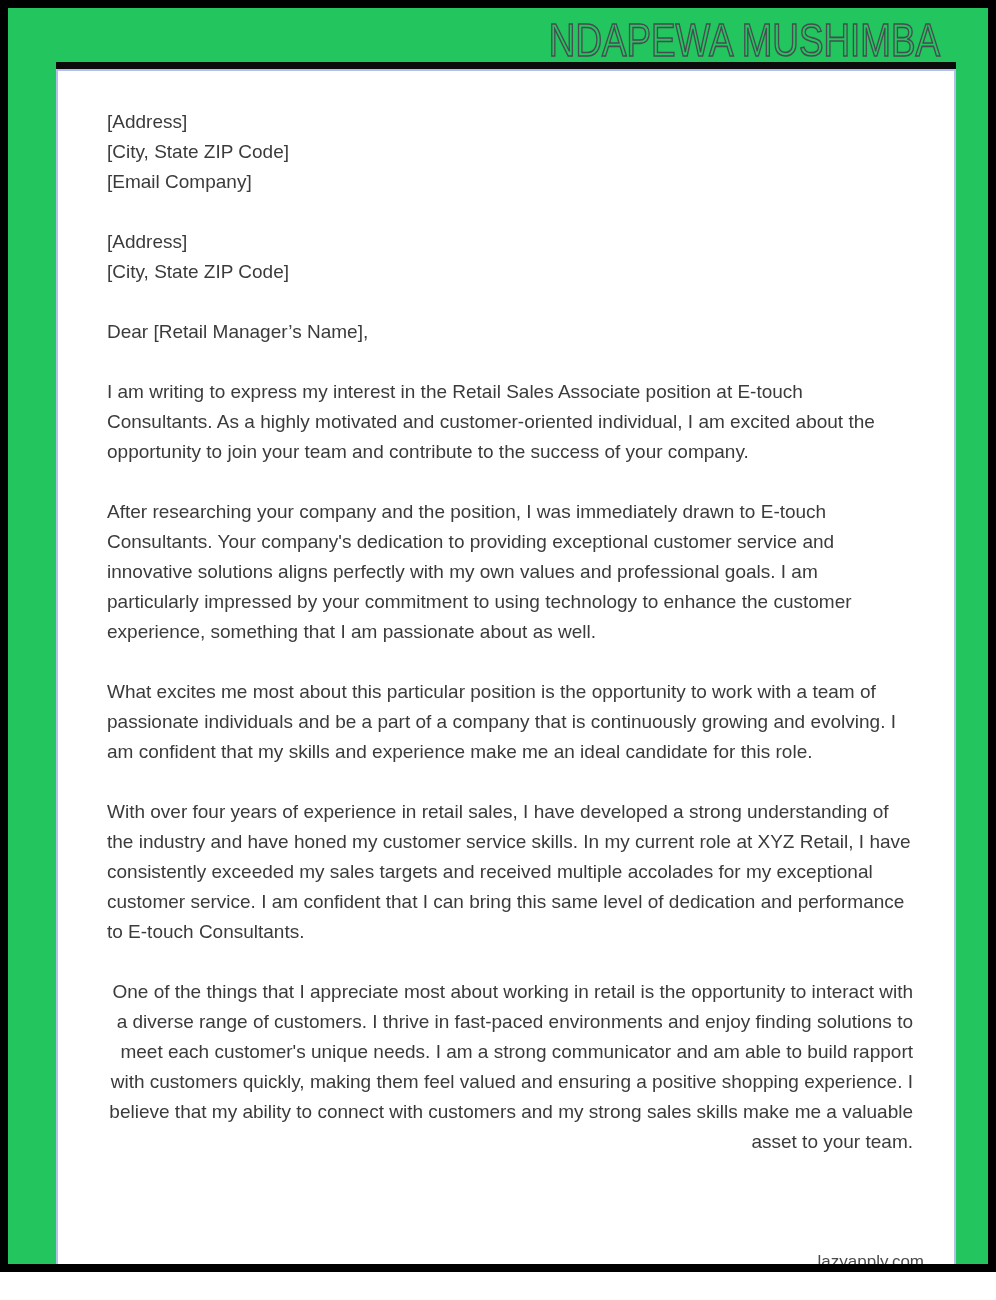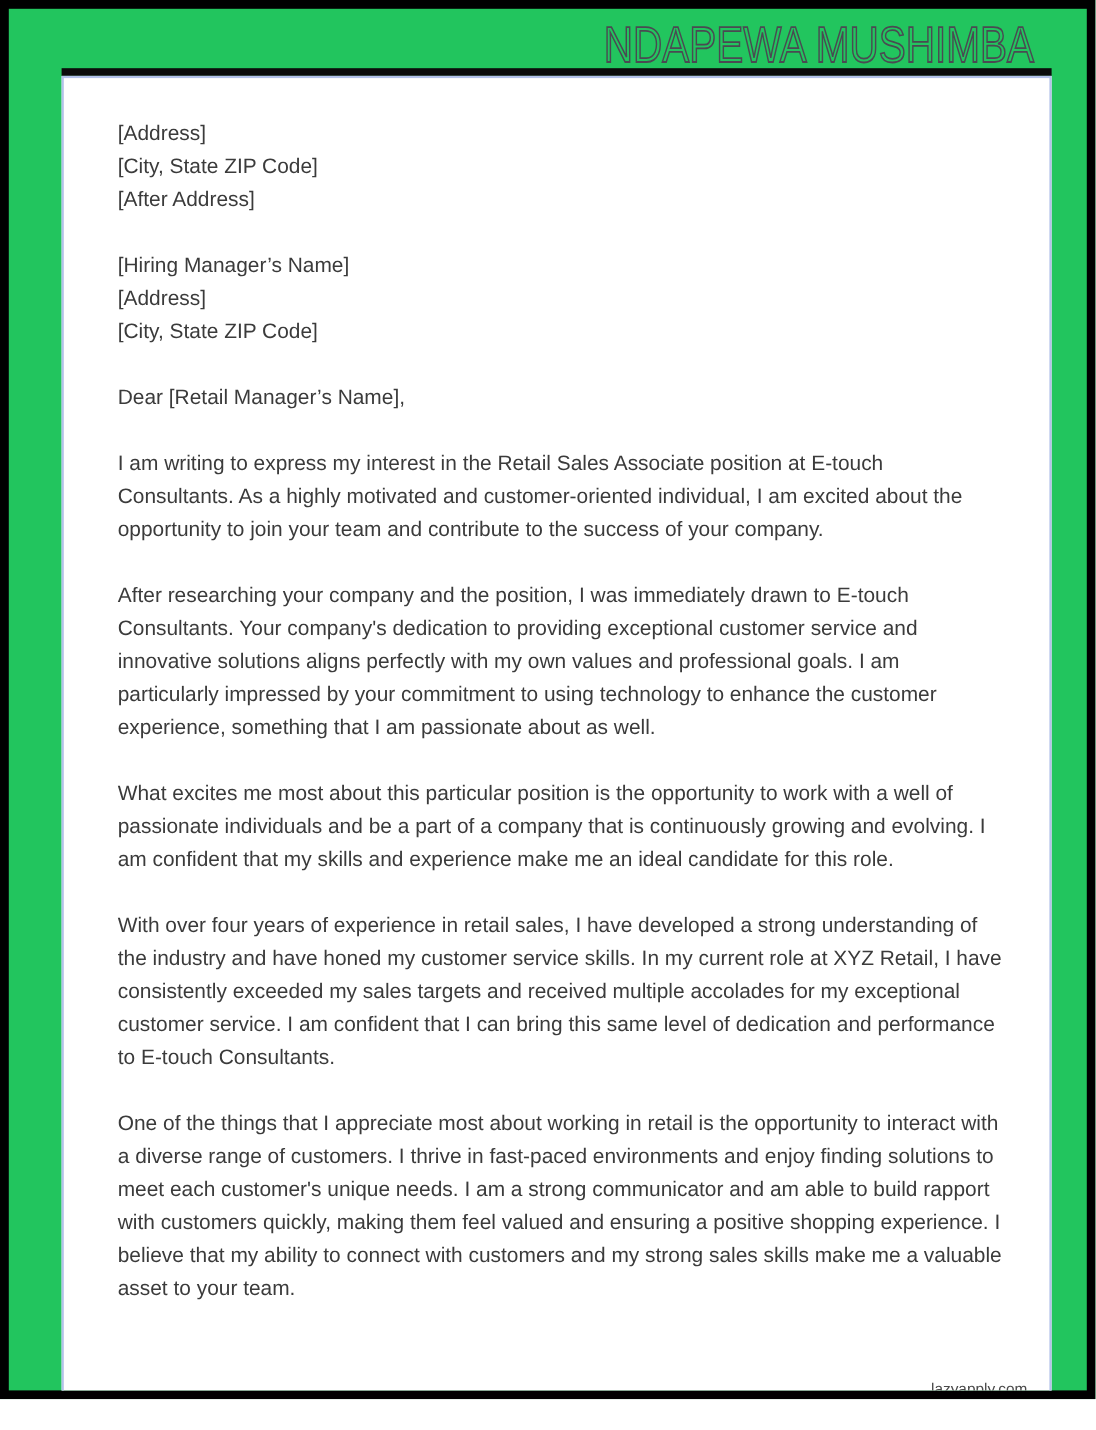--- a/index.html
+++ b/index.html
@@ -60,27 +60,27 @@
     top: 99px;
     left: 99px;
     width: 806px;
     font-size: 19px;
     line-height: 30px;
     color: #3b3b3b;
     z-index: 2;
   }
 
   .block { margin-bottom: 30px; }
-  .block:last-child { margin-bottom: 0; }
+  .block:last-child { margin-bottom: 0; text-align: right; }
 
   .watermark {
     position: absolute;
     top: 1245px;
-    right: 54px;
-    font-size: 14px;
+    right: 64px;
+    font-size: 17px;
     line-height: 18px;
     color: #4a4a4a;
     z-index: 3;
     margin-left: 24px;
   }
 </style>
 </head>
 <body>
 
 <div class="frame">
@@ -89,34 +89,33 @@
 
   <div class="divider-bar"></div>
 
   <div class="page"></div>
 
   <div class="letter-content">
 
     <div class="block">
       <div>[Address]</div>
       <div>[City, State ZIP Code]</div>
-      <div>[After Address]</div>
+      <div>[Email Company]</div>
     </div>
 
     <div class="block">
-      <div>[Hiring Manager’s Name]</div>
       <div>[Address]</div>
       <div>[City, State ZIP Code]</div>
     </div>
 
     <div class="block">Dear [Retail Manager’s Name],</div>
 
     <div class="block">I am writing to express my interest in the Retail Sales Associate position at E-touch Consultants. As a highly motivated and customer-oriented individual, I am excited about the opportunity to join your team and contribute to the success of your company.</div>
     <div class="block">After researching your company and the position, I was immediately drawn to E-touch Consultants. Your company's dedication to providing exceptional customer service and innovative solutions aligns perfectly with my own values and professional goals. I am particularly impressed by your commitment to using technology to enhance the customer experience, something that I am passionate about as well.</div>
-    <div class="block">What excites me most about this particular position is the opportunity to work with a well of passionate individuals and be a part of a company that is continuously growing and evolving. I am confident that my skills and experience make me an ideal candidate for this role.</div>
+    <div class="block">What excites me most about this particular position is the opportunity to work with a team of passionate individuals and be a part of a company that is continuously growing and evolving. I am confident that my skills and experience make me an ideal candidate for this role.</div>
     <div class="block">With over four years of experience in retail sales, I have developed a strong understanding of the industry and have honed my customer service skills. In my current role at XYZ Retail, I have consistently exceeded my sales targets and received multiple accolades for my exceptional customer service. I am confident that I can bring this same level of dedication and performance to E-touch Consultants.</div>
     <div class="block">One of the things that I appreciate most about working in retail is the opportunity to interact with a diverse range of customers. I thrive in fast-paced environments and enjoy finding solutions to meet each customer's unique needs. I am a strong communicator and am able to build rapport with customers quickly, making them feel valued and ensuring a positive shopping experience. I believe that my ability to connect with customers and my strong sales skills make me a valuable asset to your team.</div>
 
   </div>
 
   <div class="watermark">lazyapply.com</div>
 
 </div>
 
 </body></html>

